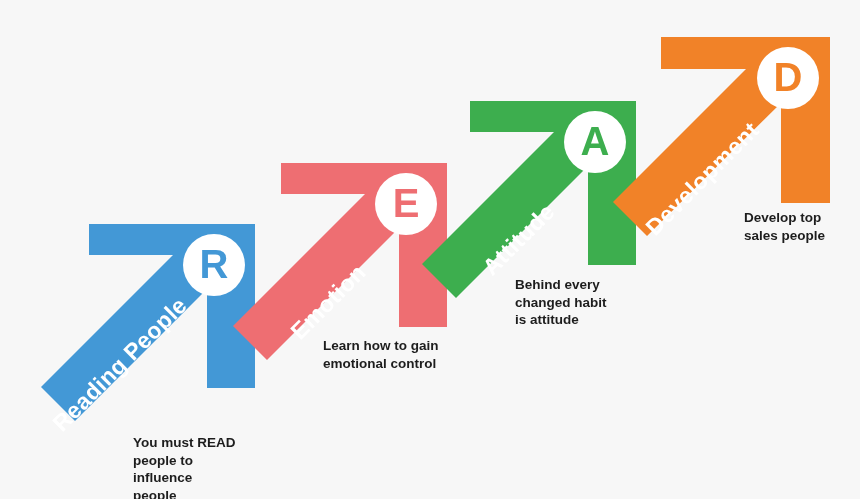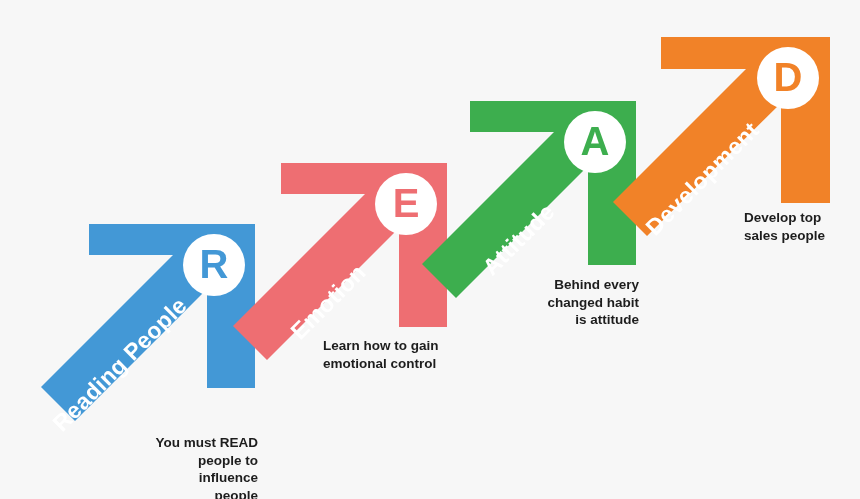--- a/index.html
+++ b/index.html
@@ -62,21 +62,21 @@
 
   .caption {
     position: absolute;
     color: #1d1d1d;
     font-weight: bold;
     font-size: 13.5px;
     line-height: 17.5px;
     white-space: pre-line;
     font-family: "Liberation Sans", sans-serif;
   }
-  .caption.right { text-align: right; }
+  .caption.right { }
   .caption.left  { text-align: left; }
 </style>
 </head>
 <body>
 
 <div id="stage">
 
   <div class="arrow-group">
     <svg class="arrow-svg" viewBox="0 0 860 499">
       <path d="M 89,224 L 255,224 L 255,388 L 207,388 L 207,289 L 75,421 L 41,387 L 173,255 L 89,255 Z" fill="#4398d6"></path>

